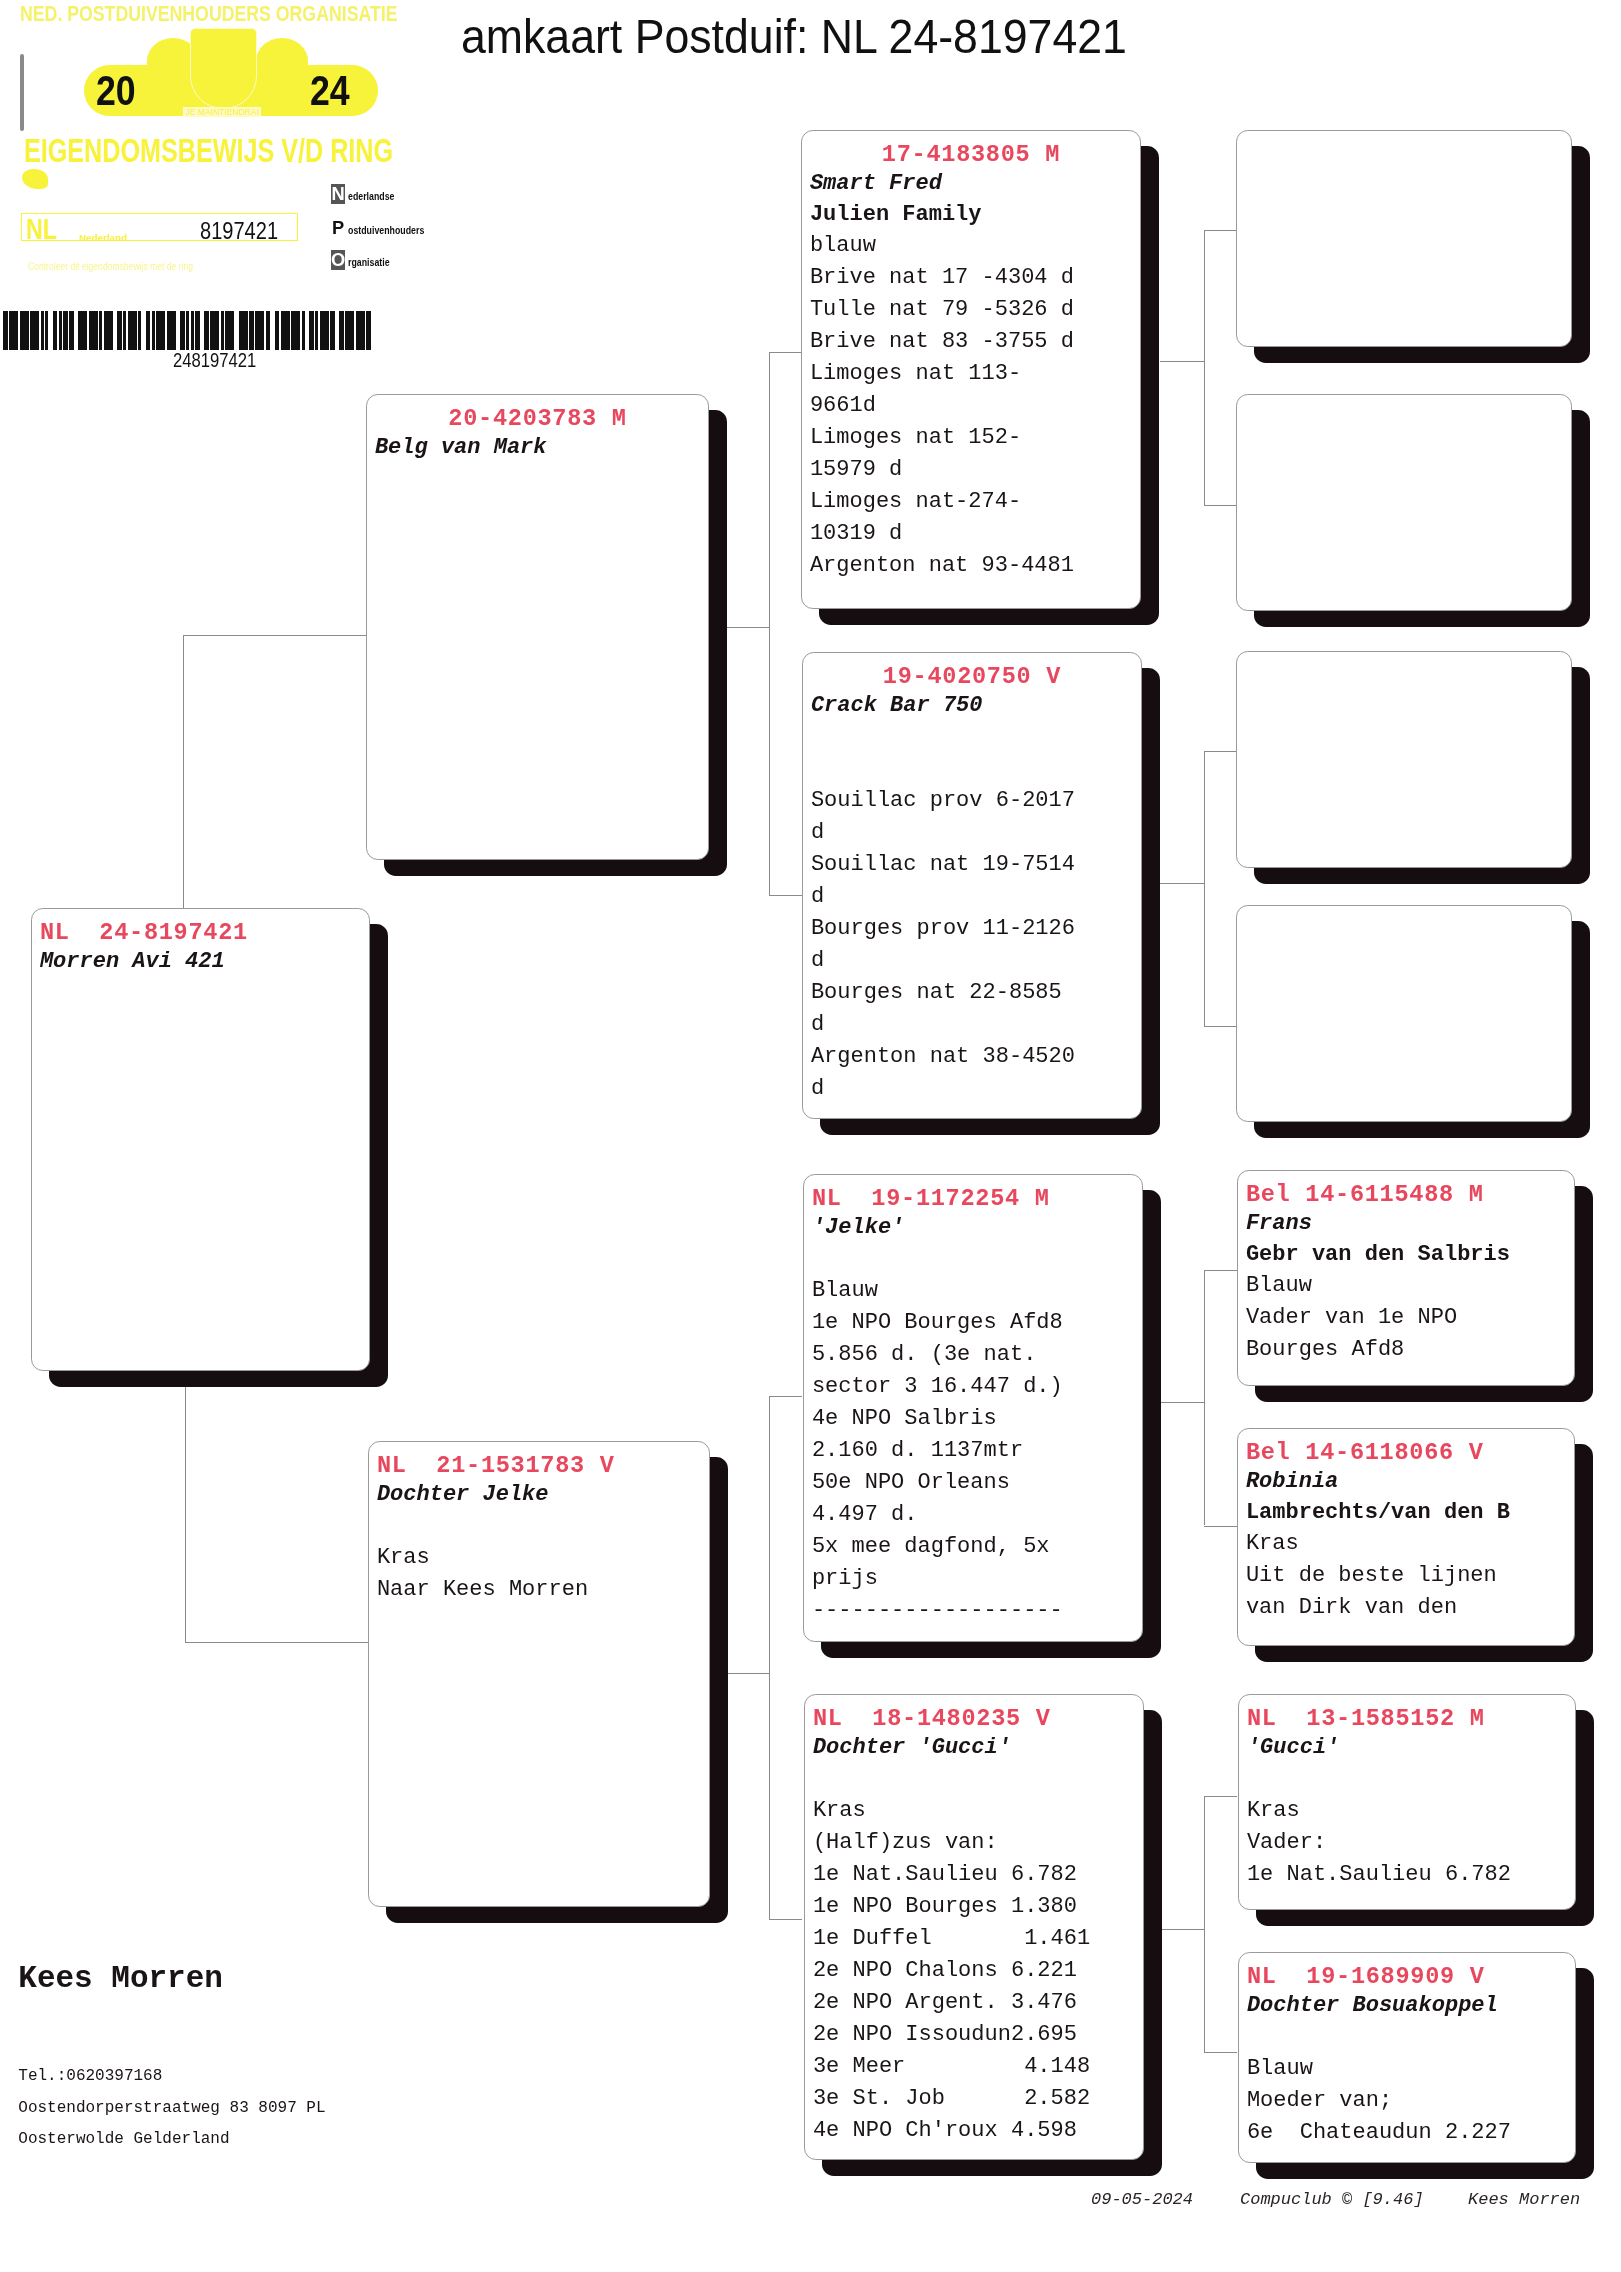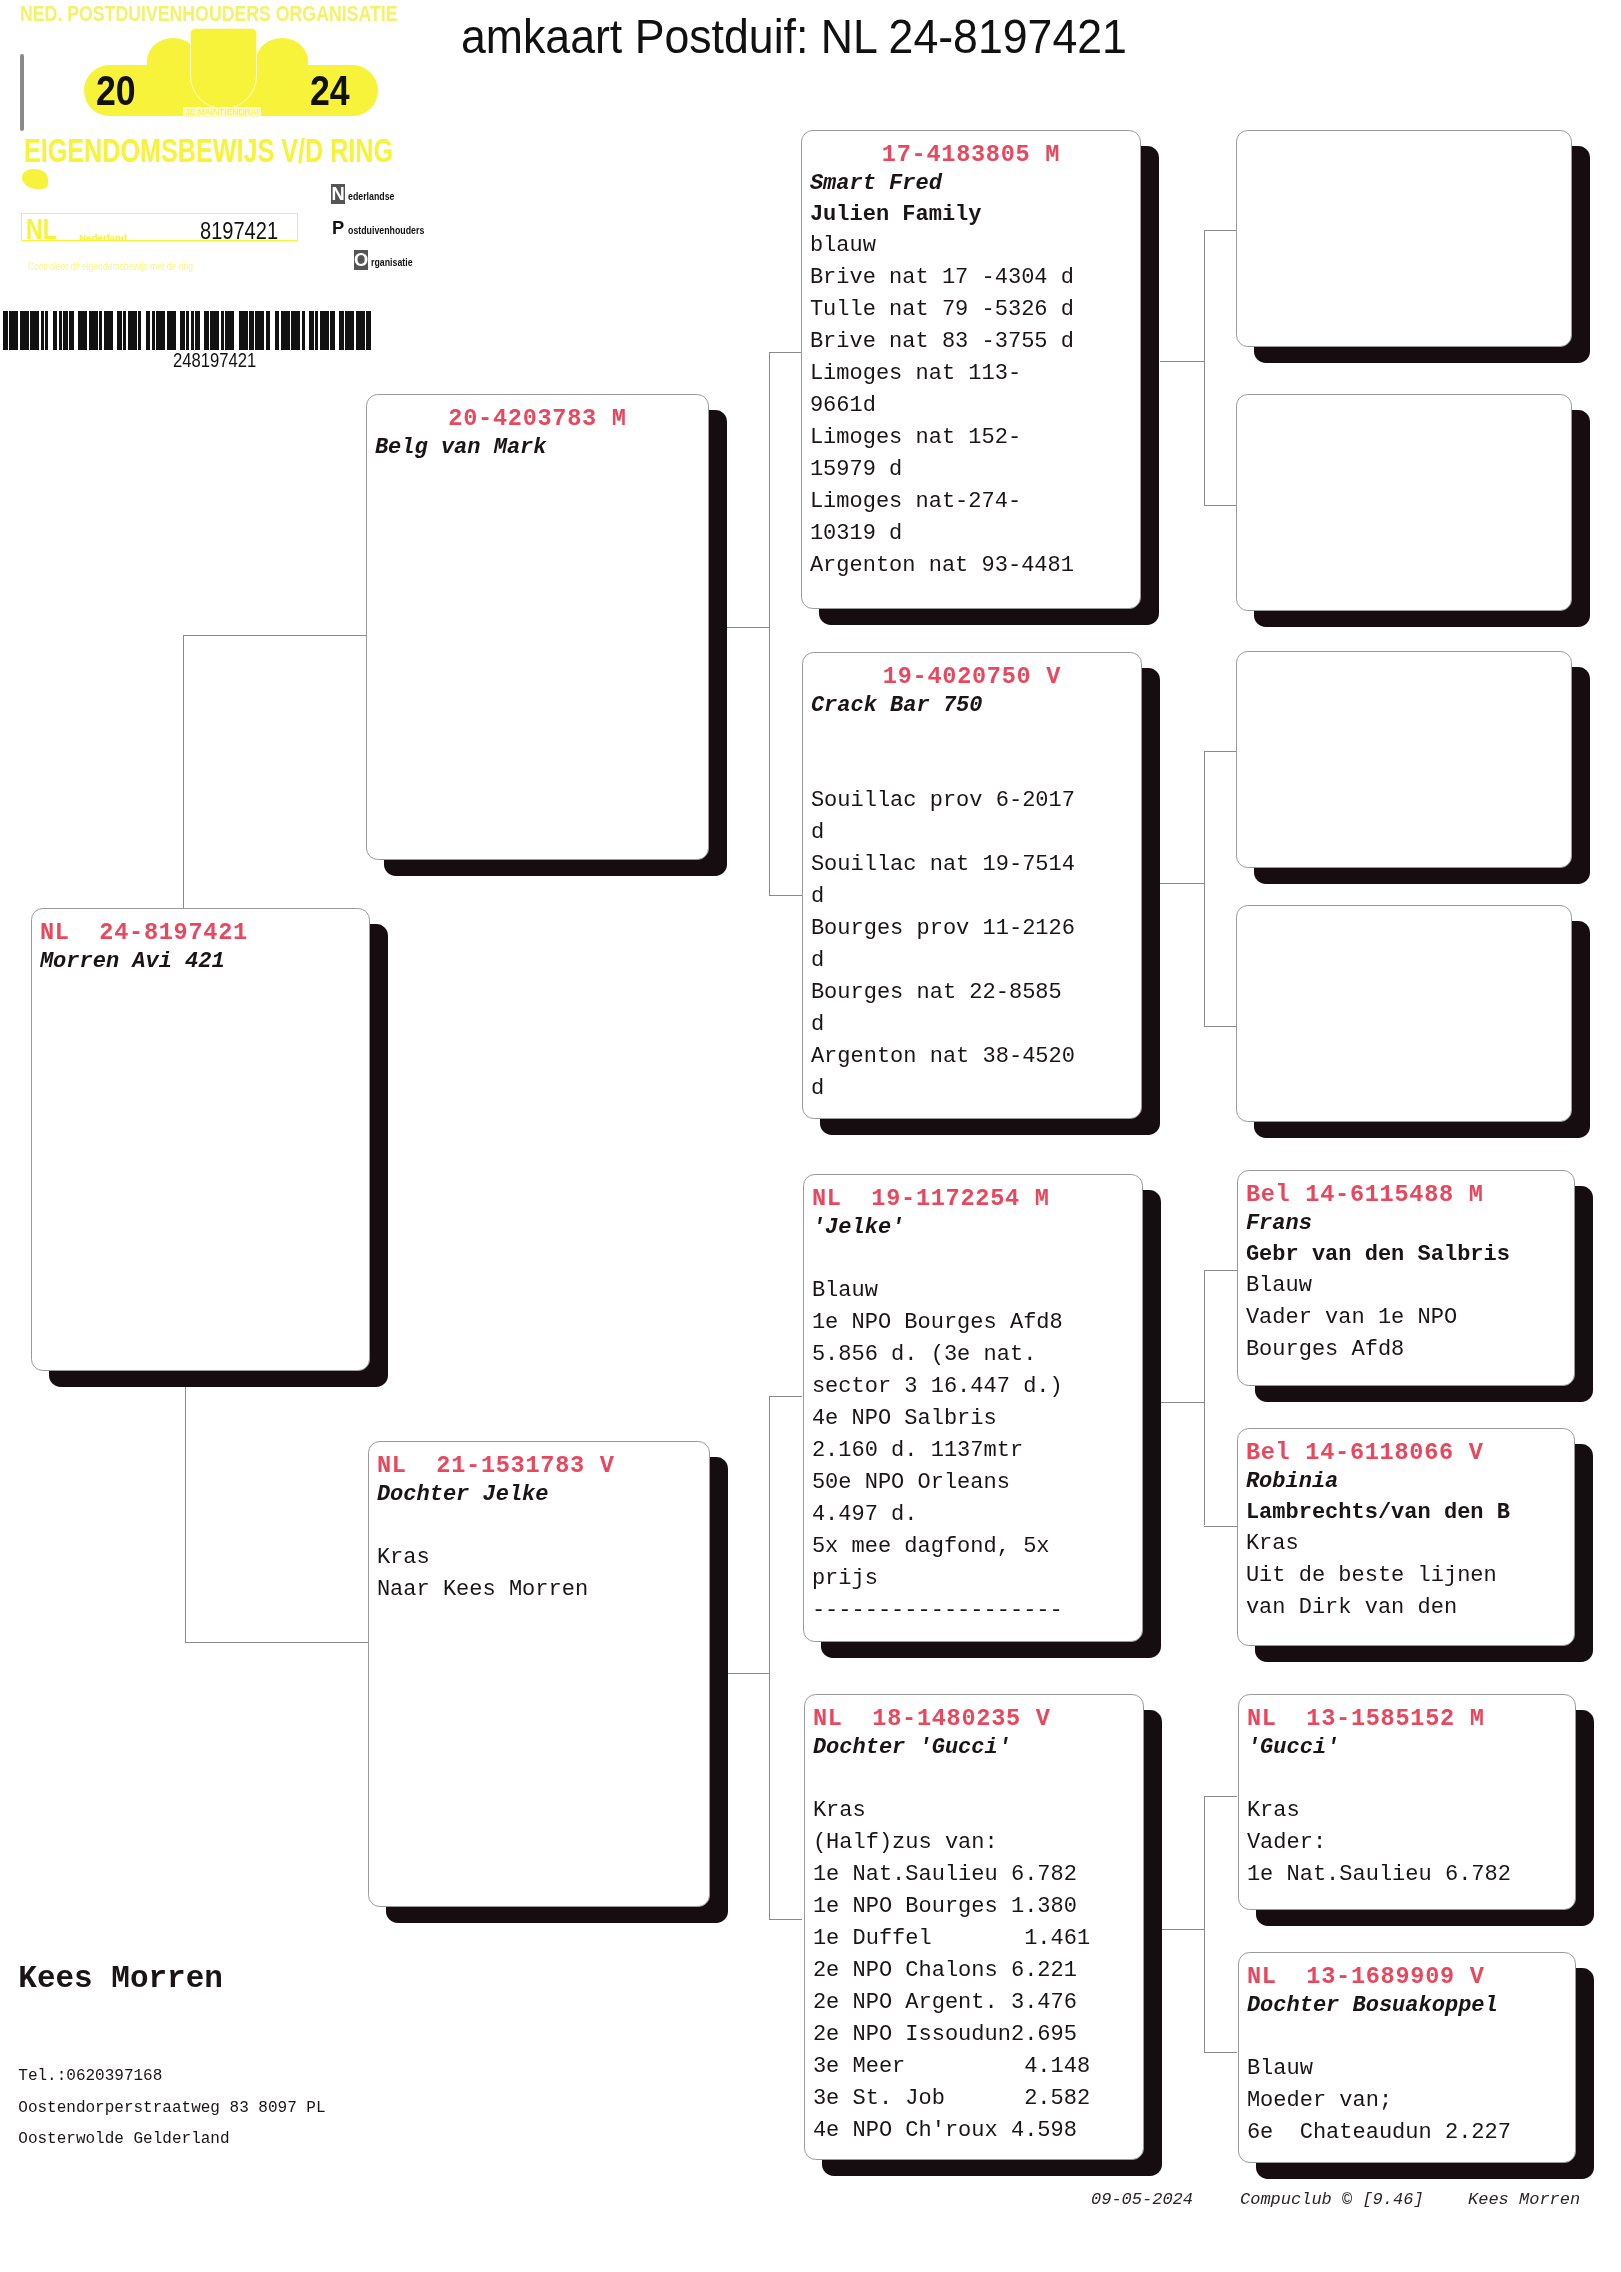--- a/index.html
+++ b/index.html
@@ -73,21 +73,21 @@
   <div class="cert-numbox"></div>
   <div class="cert-nl">NL</div>
   <div class="cert-num">8197421</div>
   <div class="cert-land">Nederland</div>
   <div class="cert-npo" style="top:184px;">
     <span class="big">N</span><span class="small">ederlandse</span>
   </div>
   <div class="cert-npo" style="top:218px;">
     <span class="big light">P</span><span class="small">ostduivenhouders</span>
   </div>
-  <div class="cert-npo" style="top:250px;margin-left:23px;">
+  <div class="cert-npo" style="top:250px;">
     <span class="big">O</span><span class="small">rganisatie</span>
   </div>
   <div class="cert-check">Controleer dit eigendomsbewijs met de ring</div>
   <div class="barcode" id="barcode">
       <span style="width: 4.5px; background: rgb(17, 17, 17);"></span>
       <span style="width: 1.5px; background: transparent;"></span>
       <span style="width: 9px; background: rgb(17, 17, 17);"></span>
       <span style="width: 1.5px; background: transparent;"></span>
       <span style="width: 9px; background: rgb(17, 17, 17);"></span>
       <span style="width: 1.5px; background: transparent;"></span>
@@ -386,21 +386,21 @@
         <div class="line blank"></div>
         <div class="line">Kras</div>
         <div class="line">Vader:</div>
         <div class="line">1e Nat.Saulieu 6.782</div>
       </div>
   </div>
 </div>
 <div class="card" style="left:1238px; top:1952px; width:338px; height:211px;">
   <div class="shadow"></div>
   <div class="face">
-    <div class="ring">NL  13-1689909 V</div>
+    <div class="ring">NL  19-1689909 V</div>
     <div class="pname">Dochter Bosuakoppel</div>
     <div>
         <div class="line blank"></div>
         <div class="line">Blauw</div>
         <div class="line">Moeder van;</div>
         <div class="line">6e  Chateaudun 2.227</div>
       </div>
   </div>
 </div>
 

